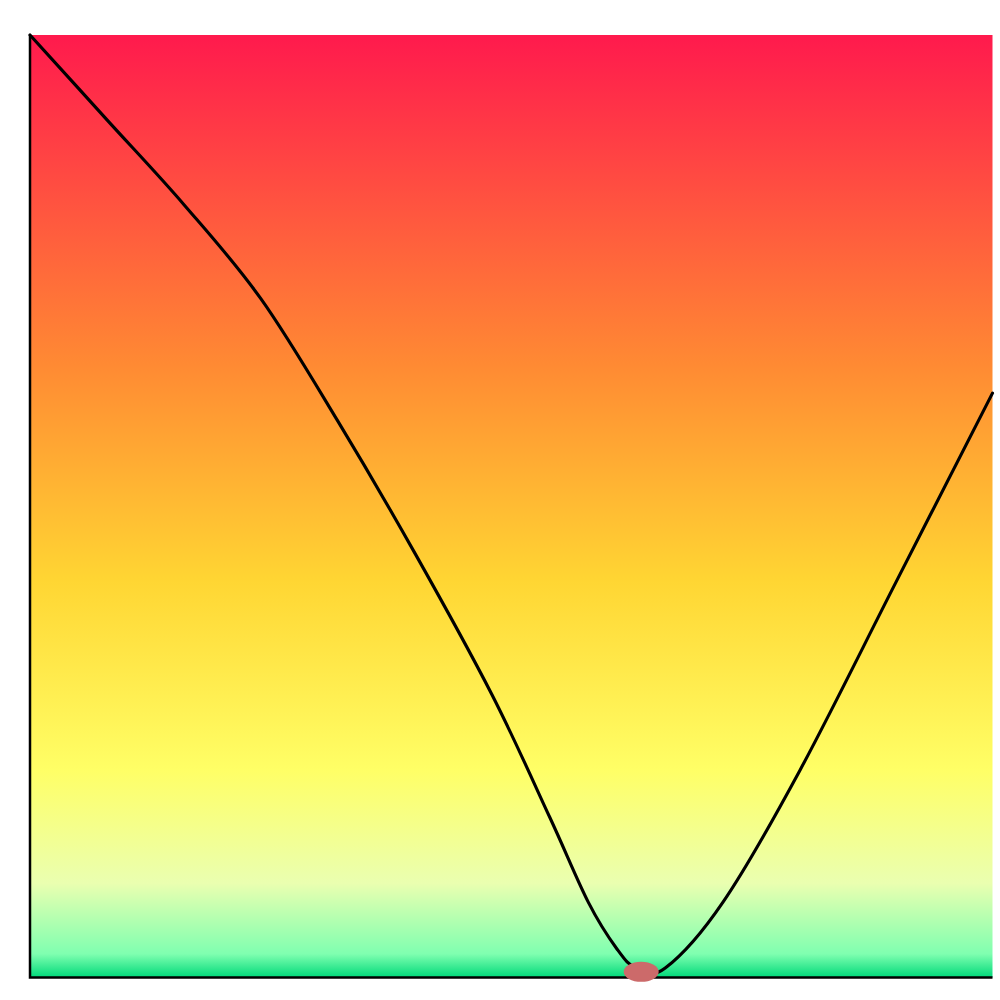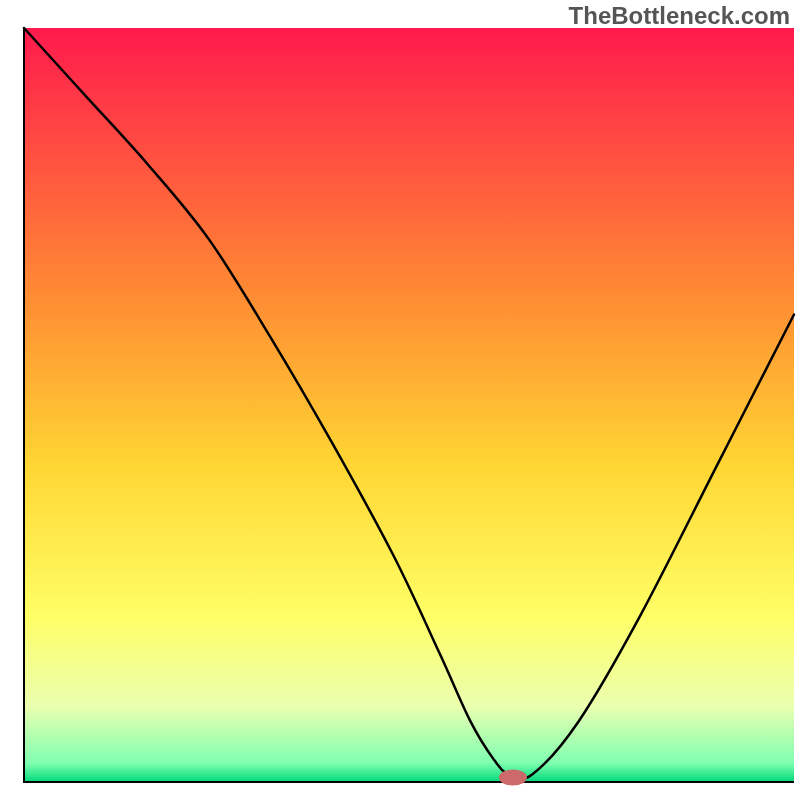--- a/index.html
+++ b/index.html
@@ -28,21 +28,20 @@
   svg.plot {
     position: absolute;
     left: 0;
     top: 0;
   }
 </style>
 </head>
 <body>
 
 <div class="chart-wrap">
-  <div class="watermark">TheBottleneck.com</div>
 
   <svg class="plot" width="800" height="800" viewBox="0 0 800 800">
     <defs>
       <linearGradient id="bg-grad" x1="0" y1="0" x2="0" y2="1">
           <stop offset="0%" stop-color="#ff1a4d"></stop>
           <stop offset="35%" stop-color="#ff8a33"></stop>
           <stop offset="57.99999999999999%" stop-color="#ffd633"></stop>
           <stop offset="78%" stop-color="#ffff66"></stop>
           <stop offset="90%" stop-color="#eaffb0"></stop>
           <stop offset="97.5%" stop-color="#7fffb0"></stop>

